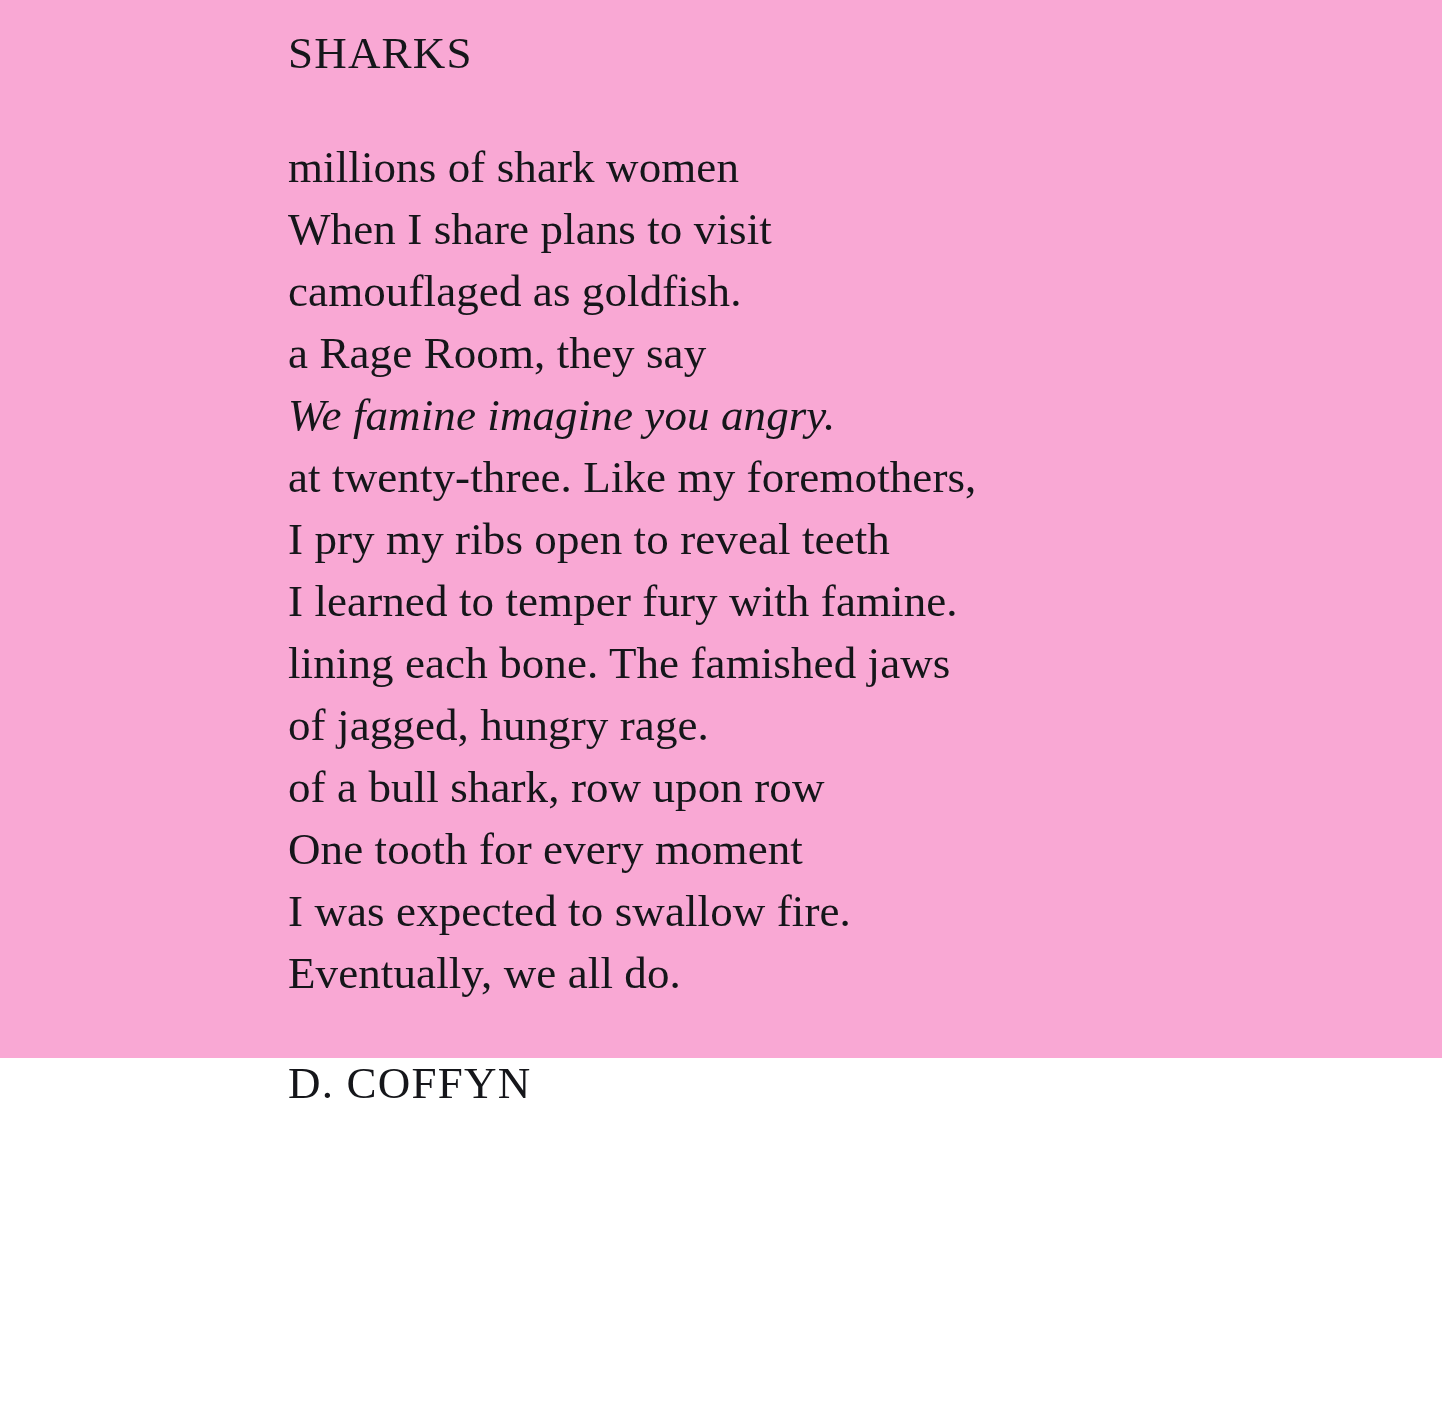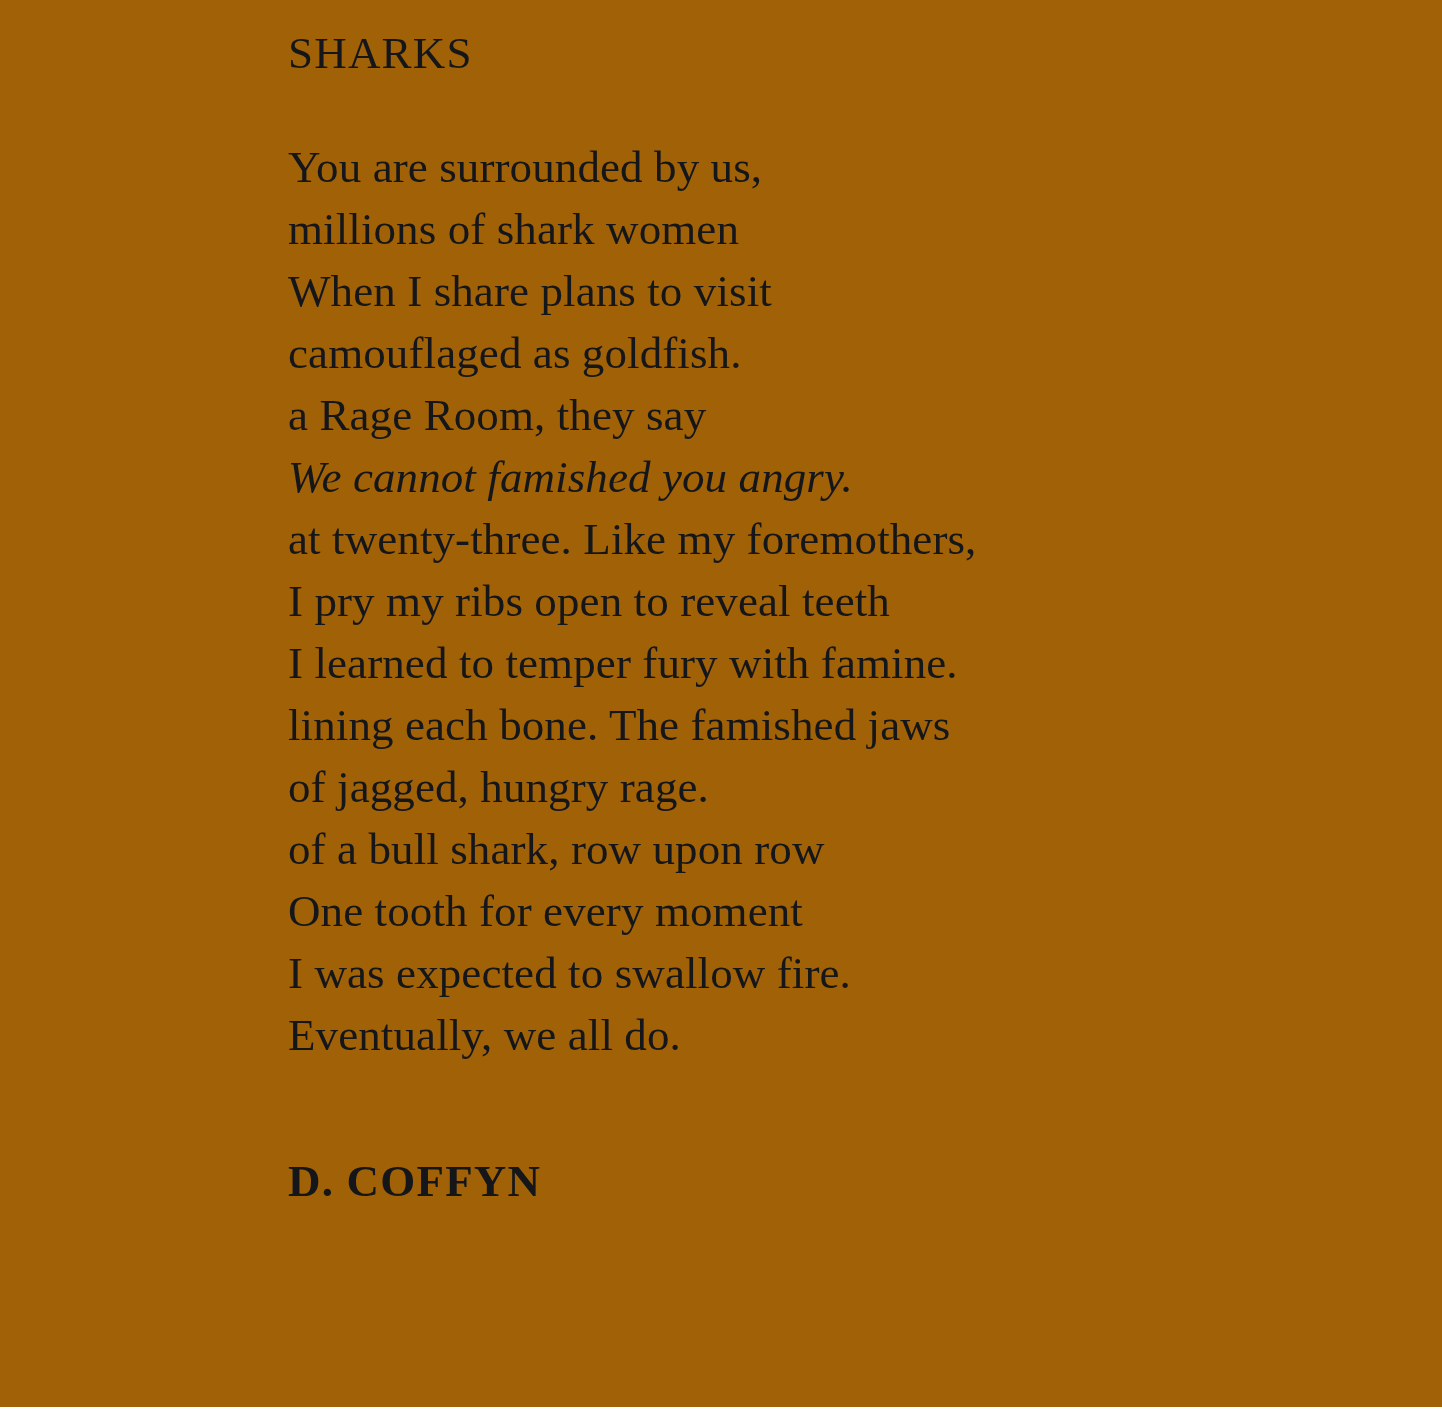--- a/index.html
+++ b/index.html
@@ -10,22 +10,22 @@
   body {
     width: 1442px;
     height: 1426px;
     font-family: "Liberation Serif", "DejaVu Serif", serif;
     color: #15161a;
     overflow: hidden;
   }
   .page {
     position: relative;
     width: 1442px;
-    height: 1407px;
-    background: #a16207;
+    height: 1058px;
+    background: #f9a8d4;
     box-sizing: border-box;
     padding: 22px 60px 0 288px;
   }
   .poem-title {
     font-size: 45px;
     line-height: 62px;
     letter-spacing: 1.2px;
     font-weight: 400;
     margin: 0 0 0 0;
     white-space: pre;
@@ -36,40 +36,38 @@
   .poem-line {
     font-size: 45px;
     line-height: 62px;
     white-space: pre;
     letter-spacing: 0.1px;
   }
   .poem-line.italic {
     font-style: italic;
   }
   .byline {
-    margin-top: 84px;
+    margin-top: 48px;
     font-size: 45px;
     line-height: 62px;
     letter-spacing: 1.2px;
     white-space: pre;
-    font-weight: bold;
   }
 </style>
 </head>
 <body>
 
 <div class="page">
   <h1 class="poem-title">SHARKS</h1>
   <div class="poem-body">
-      <div class="poem-line">You are surrounded by us,</div>
       <div class="poem-line">millions of shark women</div>
       <div class="poem-line">When I share plans to visit</div>
       <div class="poem-line">camouflaged as goldfish.</div>
       <div class="poem-line">a Rage Room, they say</div>
-      <div class="poem-line italic">We cannot famished you angry.</div>
+      <div class="poem-line italic">We famine imagine you angry.</div>
       <div class="poem-line">at twenty-three. Like my foremothers,</div>
       <div class="poem-line">I pry my ribs open to reveal teeth</div>
       <div class="poem-line">I learned to temper fury with famine.</div>
       <div class="poem-line">lining each bone. The famished jaws</div>
       <div class="poem-line">of jagged, hungry rage.</div>
       <div class="poem-line">of a bull shark, row upon row</div>
       <div class="poem-line">One tooth for every moment</div>
       <div class="poem-line">I was expected to swallow fire.</div>
       <div class="poem-line">Eventually, we all do.</div>
     </div>

